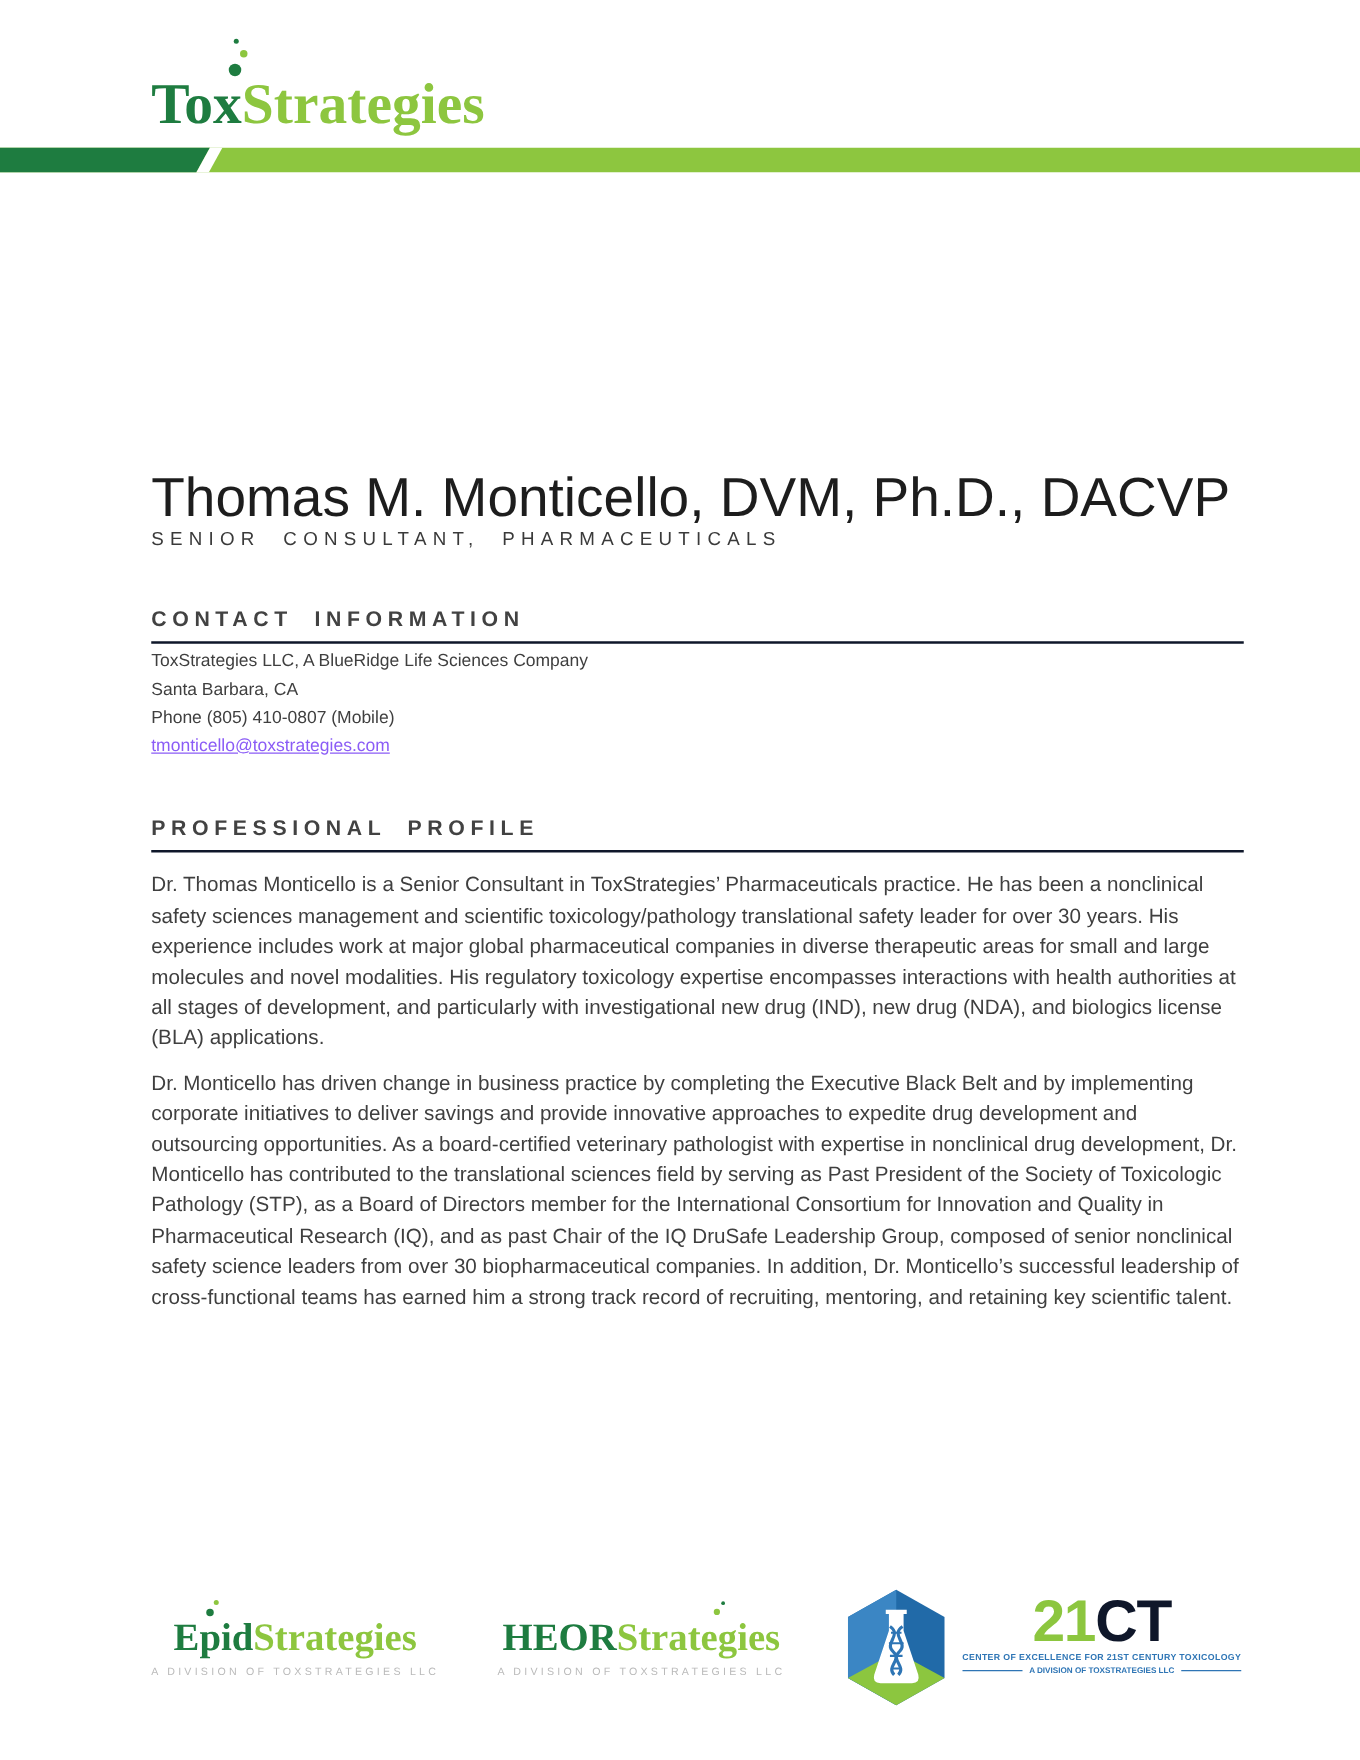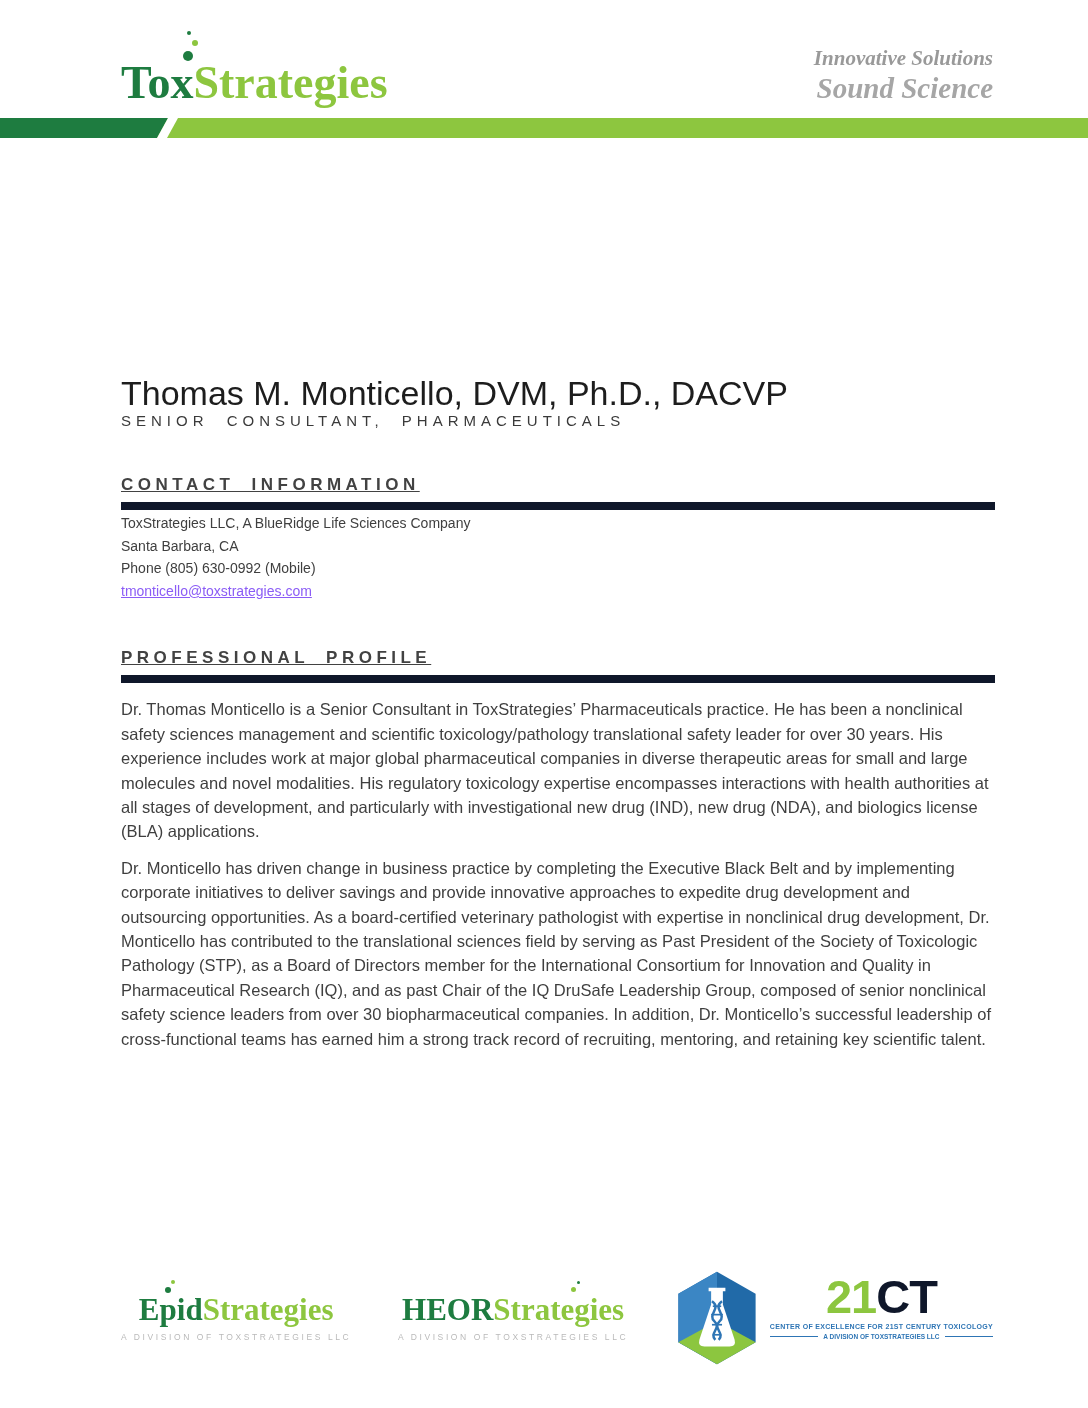--- a/index.html
+++ b/index.html
@@ -21,28 +21,28 @@
 
   .header-tagline { text-align:right; font-family:"Liberation Serif", serif; font-style:italic;
                     font-weight:700; line-height:1.2; }
   .tagline-1 { font-size:21px; color:#999999; }
   .tagline-2 { font-size:29px; color:#A6A6A6; }
 
   .green-bar { display:block; width:1088px; height:20px; }
 
   
   .main { padding:0 93px 0 121px; }
-  .doc-title { margin:237px 0 0 0; font-size:34px; font-weight:400; line-height:1.1;
+  .doc-title { margin:237px 0 0 0; font-size:44px; font-weight:400; line-height:1.1;
                color:#1D1D1D; letter-spacing:0; }
   .doc-subtitle { font-size:15px; color:#3A3A3A;
                   letter-spacing:5px; word-spacing:9px; }
 
   .section-heading { margin:46px 0 0 0; font-size:17px; font-weight:700; color:#424242;
                      letter-spacing:4.5px; word-spacing:8px;
-                     border-bottom:8px solid #0f172a; padding-bottom:7px;text-decoration:underline; }
+                     border-bottom:2px solid #0f172a; padding-bottom:7px; }
   .contact-block { margin-top:2px; font-size:14px; line-height:22.5px; color:#3F3F3F; }
   .email-link { color:#8b5cf6; text-decoration:underline; cursor:pointer; }
 
   .profile-para { margin:12px 0 0 0; font-size:16.5px; line-height:24.4px; color:#3F3F3F; }
   .profile-para.first { margin-top:14px; }
 
   
   .footer { position:absolute; left:121px; right:95px; bottom:43px;
             display:flex; justify-content:space-between; align-items:center; }
   .division-logo { position:relative; text-align:center; }
@@ -74,41 +74,37 @@
 
 <div class="page">
 
   <div class="header">
     <div class="brand-logo">
       <span class="bubble b1"></span>
       <span class="bubble b2"></span>
       <span class="bubble b3"></span>
       <span class="tox">Tox</span><span class="strategies">Strategies</span>
     </div>
-    <div class="header-tagline">
-      <div class="tagline-1">Innovative Solutions</div>
-      <div class="tagline-2">Sound Science</div>
-    </div>
   </div>
 
   <svg class="green-bar" viewBox="0 0 1088 20" preserveAspectRatio="none">
     <polygon points="0,0 1088,0 1088,20 0,20" fill="#8DC63F"></polygon>
     <polygon points="0,0 168,0 157,20 0,20" fill="#1E7C40"></polygon>
     <polygon points="168,0 178,0 167,20 157,20" fill="#ffffff"></polygon>
   </svg>
 
   <div class="main">
     <h1 class="doc-title">Thomas M. Monticello, DVM, Ph.D., DACVP</h1>
     <div class="doc-subtitle">SENIOR CONSULTANT, PHARMACEUTICALS</div>
 
     <h2 class="section-heading">CONTACT INFORMATION</h2>
     <div class="contact-block">
       <div>ToxStrategies LLC, A BlueRidge Life Sciences Company</div>
       <div>Santa Barbara, CA</div>
-      <div>Phone (805) 630-0992 (Mobile)</div>
+      <div>Phone (805) 410-0807 (Mobile)</div>
       <div><a class="email-link">tmonticello@toxstrategies.com</a></div>
     </div>
 
     <h2 class="section-heading">PROFESSIONAL PROFILE</h2>
     <p class="profile-para first">Dr. Thomas Monticello is a Senior Consultant in ToxStrategies’ Pharmaceuticals practice. He has been a nonclinical safety sciences management and scientific toxicology/pathology translational safety leader for over 30 years. His experience includes work at major global pharmaceutical companies in diverse therapeutic areas for small and large molecules and novel modalities. His regulatory toxicology expertise encompasses interactions with health authorities at all stages of development, and particularly with investigational new drug (IND), new drug (NDA), and biologics license (BLA) applications.</p>
     <p class="profile-para">Dr. Monticello has driven change in business practice by completing the Executive Black Belt and by implementing corporate initiatives to deliver savings and provide innovative approaches to expedite drug development and outsourcing opportunities. As a board-certified veterinary pathologist with expertise in nonclinical drug development, Dr. Monticello has contributed to the translational sciences field by serving as Past President of the Society of Toxicologic Pathology (STP), as a Board of Directors member for the International Consortium for Innovation and Quality in Pharmaceutical Research (IQ), and as past Chair of the IQ DruSafe Leadership Group, composed of senior nonclinical safety science leaders from over 30 biopharmaceutical companies. In addition, Dr. Monticello’s successful leadership of cross-functional teams has earned him a strong track record of recruiting, mentoring, and retaining key scientific talent.</p>
   </div>
 
   <div class="footer">
 

